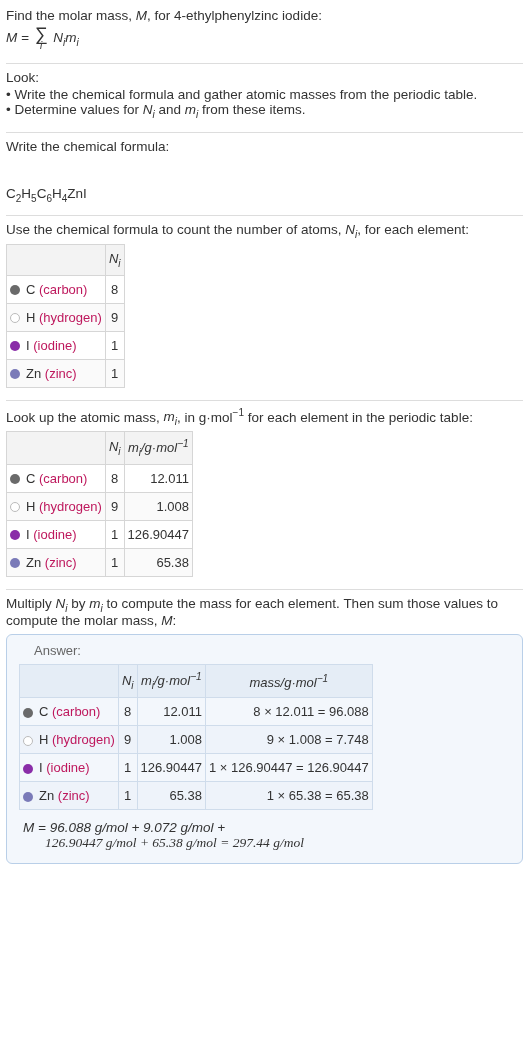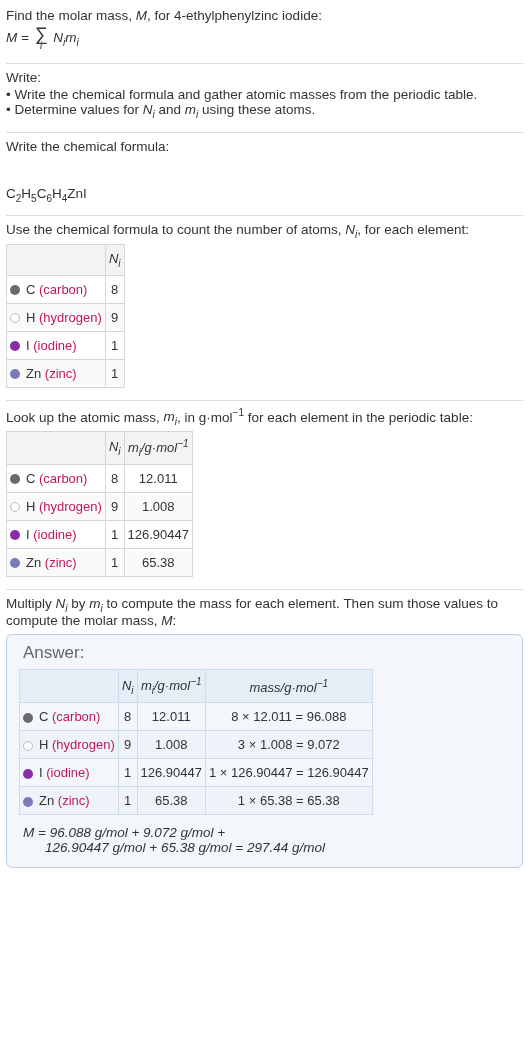--- a/index.html
+++ b/index.html
@@ -51,21 +51,21 @@
     text-align: left;
     vertical-align: middle;
   }
   table.data th {
     background: #f3f3f3;
     font-weight: normal;
     font-style: italic;
     text-align: center;
   }
   table.data td.num { text-align: center; }
-  table.data td.val { text-align: center; }
+  table.data td.val { text-align: right; }
   table.data tr:nth-child(even) td { background: #fafafa; }
   .el-row { white-space: nowrap; }
   .dot {
     display: inline-block;
     width: 10px; height: 10px;
     border-radius: 50%;
     margin-right: 6px;
     vertical-align: middle;
     box-sizing: border-box;
   }
@@ -73,61 +73,61 @@
   .el-sym { color: #333; }
   .el-name { color: #be185d; }
   .answer-box {
     border: 1px solid #b9cfe8;
     background: #f3f7fc;
     border-radius: 6px;
     padding: 8px 12px 12px 12px;
     margin-top: 6px;
   }
   .answer-box h4 {
-    margin: 0 0 6px 4px;
+    margin: 0 0 6px 15px;
     font-weight: normal;
     color: #666;
-    font-size: 17px;
+    font-size: 13px;
   }
   .answer-box table.data th, .answer-box table.data td {
     border: 1px solid #cfdceb;
   }
   .answer-box table.data th { background: #e5edf6; }
   .answer-box table.data tr:nth-child(even) td { background: #eef3fa; }
   .answer-box table.data td { background: #f3f7fc; }
   .mline {
     margin: 10px 0 0 4px;
     max-width: 440px;
   }
-  .mline .indent { padding-left: 22px; display:block; }
+  .mline .indent { padding-left: 22px; display:block;font-family:Liberation Serif, serif; }
 </style>
 </head>
 <body>
 
 <div class="section">
   <div>
     <span>Find the molar mass, </span><i>M</i><span>, for 4-ethylphenylzinc iodide:</span>
   </div>
   <div class="formula-line">
     <span>M</span><span> = </span>
     <span class="sum">
       <span class="sigma">∑</span>
       <span class="under">i</span>
     </span>
     <span><span>N</span><sub>i</sub></span><span><span>m</span><sub>i</sub></span>
   </div>
 </div>
 <hr class="sep">
 
 <div class="section">
-  <div>Write:</div>
+  <div>Look:</div>
   <div class="bullets">
     <div>• Write the chemical formula and gather atomic masses from the periodic table.</div>
     <div>
-      <span>• Determine values for </span><i><span>N</span><sub>i</sub></i><span> and </span><i><span>m</span><sub>i</sub></i><span> using these atoms.</span>
+      <span>• Determine values for </span><i><span>N</span><sub>i</sub></i><span> and </span><i><span>m</span><sub>i</sub></i><span> from these items.</span>
     </div>
   </div>
 </div>
 <hr class="sep">
 
 <div class="section">
   <div>Write the chemical formula:</div>
   <div class="chem">
     <span>C</span><sub>2</sub><span>H</span><sub>5</sub><span>C</span><sub>6</sub><span>H</span><sub>4</sub><span>ZnI</span>
   </div>
@@ -225,21 +225,21 @@
           <tr>
             <td class="el-row"><span class="dot" style="background: rgb(106, 106, 106);"></span><span class="el-sym">C </span><span class="el-name">(carbon)</span></td>
             <td class="num">8</td>
             <td class="val">12.011</td>
             <td class="val">8 × 12.011 = 96.088</td>
           </tr>
           <tr>
             <td class="el-row"><span class="dot open"></span><span class="el-sym">H </span><span class="el-name">(hydrogen)</span></td>
             <td class="num">9</td>
             <td class="val">1.008</td>
-            <td class="val">3 × 1.008 = 9.072</td>
+            <td class="val">9 × 1.008 = 7.748</td>
           </tr>
           <tr>
             <td class="el-row"><span class="dot" style="background: rgb(138, 45, 168);"></span><span class="el-sym">I </span><span class="el-name">(iodine)</span></td>
             <td class="num">1</td>
             <td class="val">126.90447</td>
             <td class="val">1 × 126.90447 = 126.90447</td>
           </tr>
           <tr>
             <td class="el-row"><span class="dot" style="background: rgb(122, 122, 184);"></span><span class="el-sym">Zn </span><span class="el-name">(zinc)</span></td>
             <td class="num">1</td>

